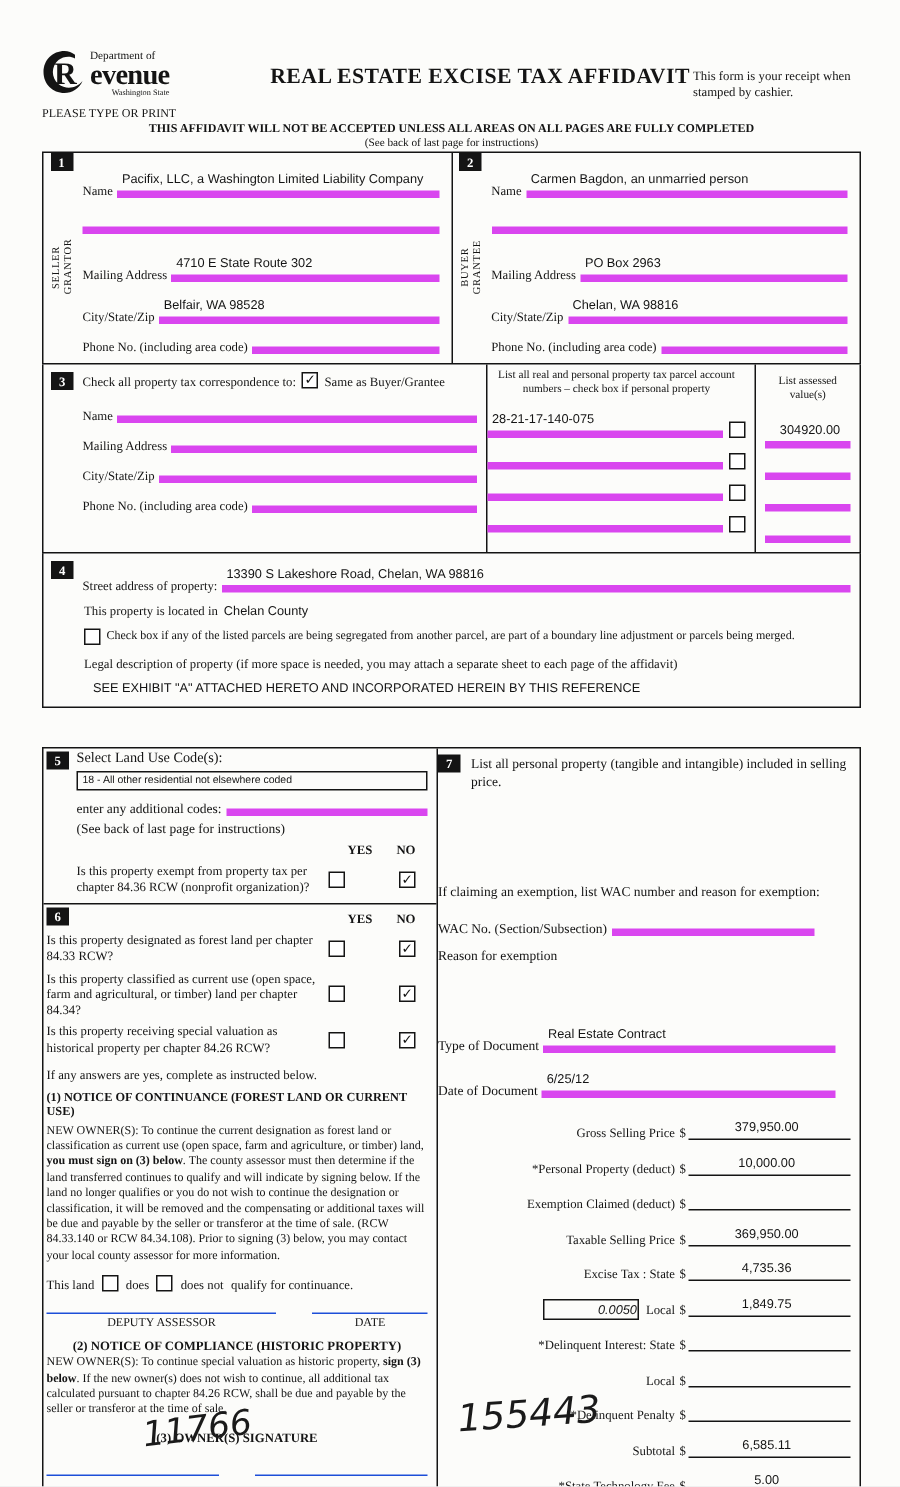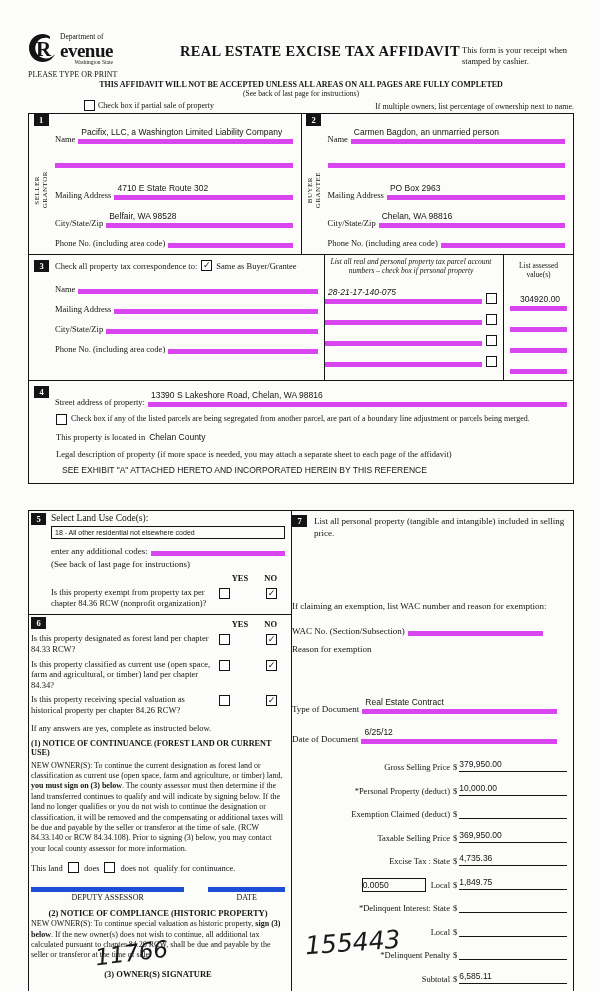--- a/index.html
+++ b/index.html
@@ -38,58 +38,58 @@
   .parties{display:flex;border:1.5px solid #141414;margin-top:2px;}
   .party{width:50%;display:flex;}
   .party+.party{border-left:1.5px solid #141414;}
   .party-side{width:24px;display:flex;flex-direction:column;align-items:center;flex:none;}
   .vlabels{flex:1;display:flex;align-items:center;justify-content:center;}
   .vtext{writing-mode:vertical-rl;transform:rotate(180deg);font-size:7px;letter-spacing:0.5px;}
   .party-fields{flex:1;padding:2px 8px 6px 2px;}
   
   .sec3{display:flex;border:1.5px solid #141414;border-top:none;}
   .sec3-left{width:286px;padding:3px 6px 6px 3px;display:flex;}
-  .sec3-mid{width:172px;border-left:1px solid #141414;padding:2px 6px 6px 0;font-style:italic;}
+  .sec3-mid{width:172px;border-left:1px solid #141414;padding:2px 6px 6px 0;}
   .sec3-right{flex:1;border-left:1px solid #141414;padding:2px 6px 6px 6px;}
   .sec3-head{font-size:7.5px;text-align:center;line-height:1.2;}
   .sec3row{display:flex;align-items:flex-end;gap:4px;margin-top:6px;}
   
   .sec4{border:1.5px solid #141414;border-top:none;padding:3px 6px 8px 3px;}
   .sec4 .body{margin-left:6px;}
   .small-note{font-size:8px;}
   
   .twocol{display:flex;border:1.5px solid #141414;margin-top:26px;}
   .colL{width:262px;border-right:1.5px solid #141414;}
   .colR{flex:1;padding:2px 6px 4px 0;}
   .sec5{border-bottom:1px solid #141414;padding:2px 6px 6px 2px;display:flex;}
   .sec5 .numbox,.sec6 .numbox,.sec7head .numbox{margin-right:5px;}
   .codebox{border:1px solid #141414;font-family:"Liberation Sans",sans-serif;font-size:7px;
       padding:2px 3px;margin:3px 0 2px 0;}
   .yn-head{display:flex;justify-content:flex-end;gap:16px;font-size:8.5px;font-weight:bold;
       padding-right:8px;margin-top:4px;}
-  .qrow{display:flex;margin-top:4px;align-items:flex-start;}
+  .qrow{display:flex;margin-top:4px;align-items:center;}
   .qtext{flex:1;font-size:8.5px;line-height:1.25;}
   .qboxes{width:58px;display:flex;justify-content:space-between;padding:1px 8px 0 8px;flex:none;}
   .sec6{padding:2px 6px 6px 2px;}
   .para{font-size:8px;line-height:1.3;margin-top:4px;text-align:left;}
   .center-bold{text-align:center;font-weight:bold;font-size:8.5px;margin-top:6px;}
   .sigline-pair{display:flex;gap:24px;margin-top:14px;align-items:flex-end;}
-  .sigline-pair .seg{flex:1;border-top:5px solid #1d4ed8;text-align:center;font-size:8px;padding-top:1px;}
+  .sigline-pair .seg{flex:1;border-top:1px solid #1d4ed8;text-align:center;font-size:8px;padding-top:1px;}
   .landrow{display:flex;align-items:center;gap:5px;font-size:8.5px;margin-top:8px;}
   
   .sec7head{display:flex;margin-top:2px;}
   .docrow{display:flex;align-items:flex-end;margin-top:7px;}
   .mrow{display:flex;align-items:flex-end;margin-top:4.5px;}
   .mlabel{width:158px;text-align:right;font-size:8.5px;display:flex;justify-content:flex-end;
       align-items:flex-end;gap:5px;flex:none;}
   .mdollar{font-size:8.5px;margin:0 2px 0 3px;flex:none;}
-  .mline{flex:1;border-bottom:1px solid #141414;text-align:left;}
+  .mline{flex:1;border-bottom:1px solid #141414;text-align:center;}
   .mline .val{padding-right:4px;}
-  .ratebox{border:1.2px solid #141414;width:62px;text-align:left;font-family:"Liberation Sans",sans-serif;
-      font-size:8.5px;padding:1px 0;margin-bottom:-2px;}
+  .ratebox{border:1.2px solid #141414;width:62px;text-align:right;font-family:"Liberation Sans",sans-serif;
+      font-size:8.5px;padding:1px 0;margin-bottom:-2px;font-style:italic;}
   .handnum{position:absolute;font-family:"DejaVu Sans",sans-serif;font-style:italic;
       font-size:23px;color:#1a1a1a;}
 </style>
 </head>
 <body>
 
 <div id="page">
 <div class="inner">
 
   <div class="hdr">
@@ -109,27 +109,20 @@
       </div>
       <div class="type-print">PLEASE TYPE OR PRINT</div>
     </div>
     <div class="hdr-center">
       <div class="title">REAL ESTATE EXCISE TAX AFFIDAVIT</div>
     </div>
     <div class="hdr-right">This form is your receipt when stamped by cashier.</div>
   </div>
   <div class="warning">THIS AFFIDAVIT WILL NOT BE ACCEPTED UNLESS ALL AREAS ON ALL PAGES ARE FULLY COMPLETED</div>
   <div class="seeback">(See back of last page for instructions)</div>
-  <div class="preline">
-    <span class="left">
-      <span class="cb"></span>
-      <span>Check box if partial sale of property</span>
-    </span>
-    <span>If multiple owners, list percentage of ownership next to name.</span>
-  </div>
 
   <div class="parties">
     <div class="party">
       <div class="party-side">
         <span class="numbox">1</span>
         <span class="vlabels">
           <span class="vtext">SELLER</span>
           <span class="vtext">GRANTOR</span>
         </span>
       </div>
@@ -252,27 +245,27 @@
 
   <div class="sec4">
     <div style="display:flex;">
       <span class="numbox" style="margin:2px 6px 0 2px;">4</span>
       <div class="frow" style="flex:1;margin-top:0;">
         <span class="lbl">Street address of property:</span>
         <span class="fill"><span class="val">13390 S Lakeshore Road, Chelan, WA 98816</span></span>
       </div>
     </div>
     <div class="body">
+      <div style="display:flex;align-items:flex-end;gap:4px;margin-top:7px;margin-left:18px;">
+        <span class="lbl">This property is located in</span>
+        <span class="val">Chelan County</span>
+      </div>
       <div style="display:flex;align-items:flex-start;gap:4px;margin-top:7px;margin-left:18px;">
         <span class="cb"></span>
         <span class="small-note">Check box if any of the listed parcels are being segregated from another parcel, are part of a boundary line adjustment or parcels being merged.</span>
-      </div>
-      <div style="display:flex;align-items:flex-end;gap:4px;margin-top:7px;margin-left:18px;">
-        <span class="lbl">This property is located in</span>
-        <span class="val">Chelan County</span>
       </div>
       <div class="small-note" style="margin-top:7px;margin-left:18px;font-size:8.5px;">Legal description of property (if more space is needed, you may attach a separate sheet to each page of the affidavit)</div>
       <div class="val" style="margin-top:6px;margin-left:24px;">SEE EXHIBIT "A" ATTACHED HERETO AND INCORPORATED HEREIN BY THIS REFERENCE</div>
     </div>
   </div>
 
   <div class="twocol">
 
     <div class="colL">
       <div class="sec5">

